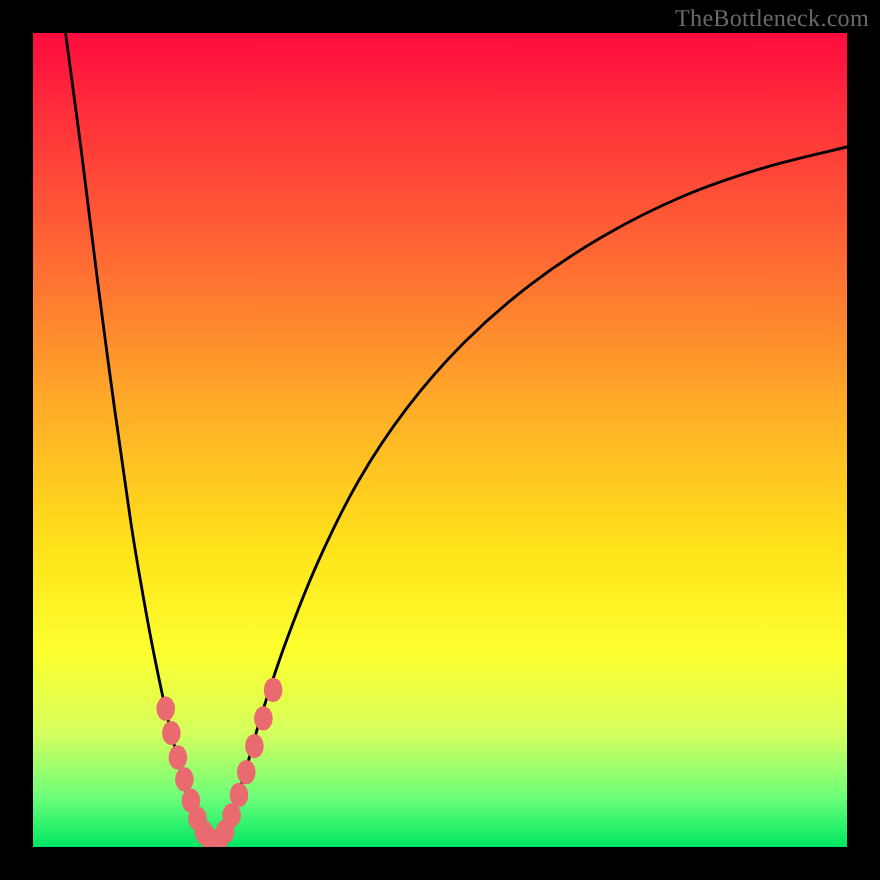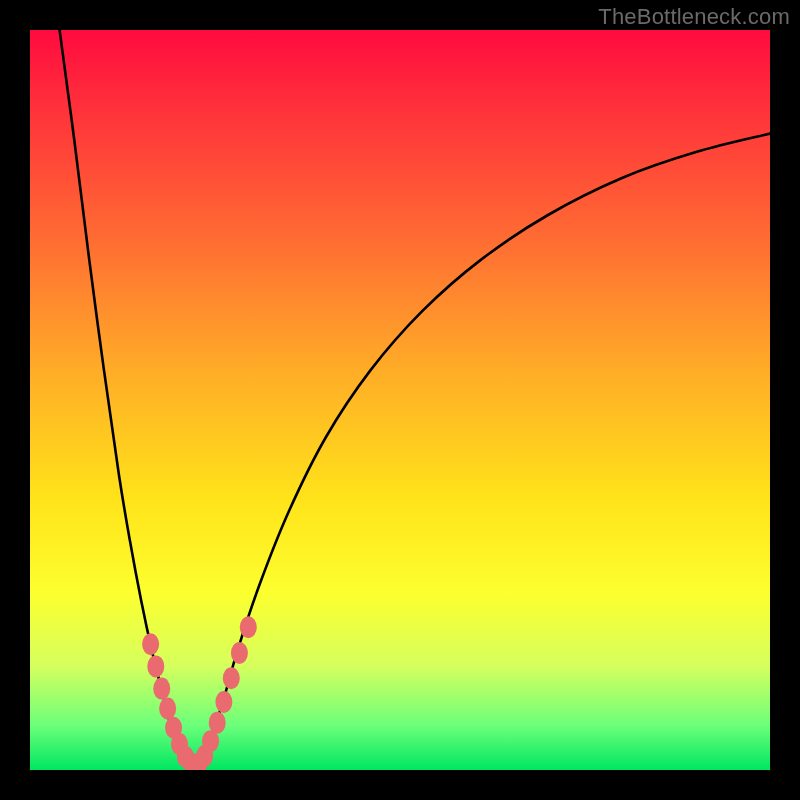--- a/index.html
+++ b/index.html
@@ -8,20 +8,21 @@
     width: 800px;
     height: 800px;
     overflow: hidden;
     background: #000;
     font-family: Arial, Helvetica, sans-serif;
   }
   .frame {
     position: absolute;
     inset: 0;
     background: #000;
+    font-family: Liberation Serif, serif;
   }
   .plot-area {
     position: absolute;
     left: 30px;
     top: 30px;
     width: 740px;
     height: 740px;
     background: linear-gradient(
       to bottom,
       #ff0b3e 0%,

